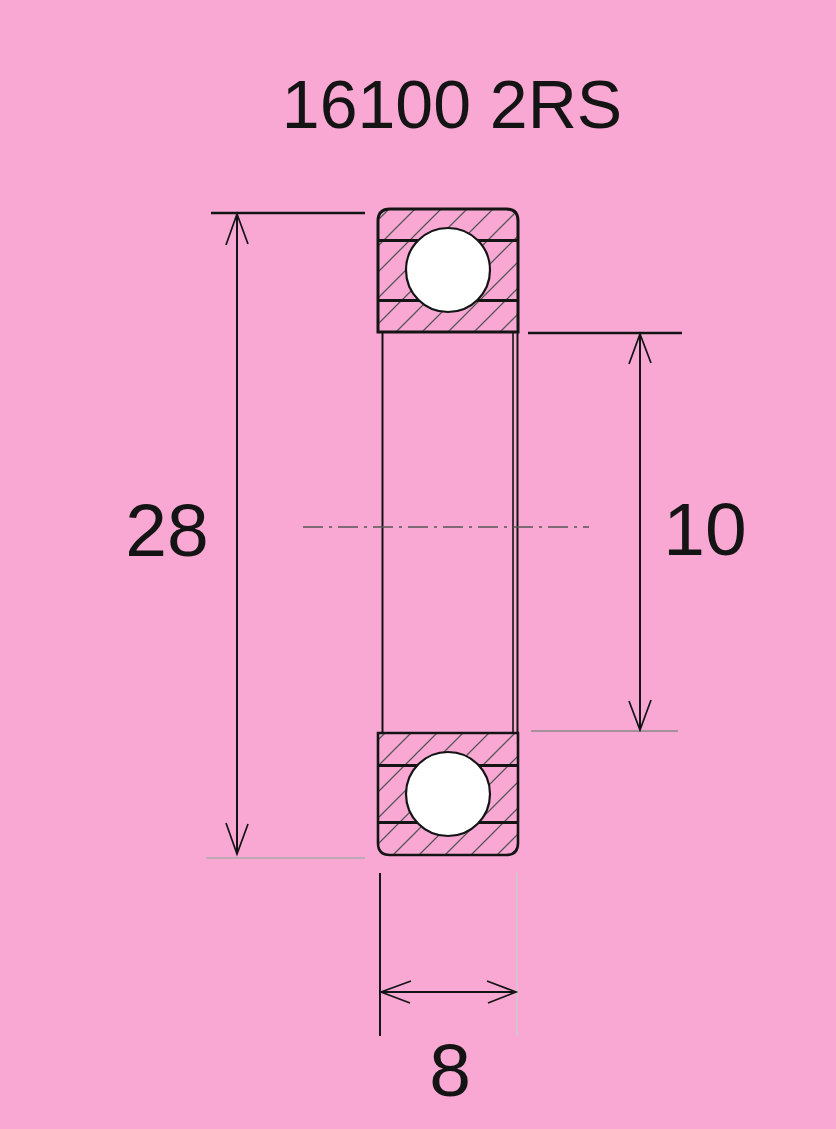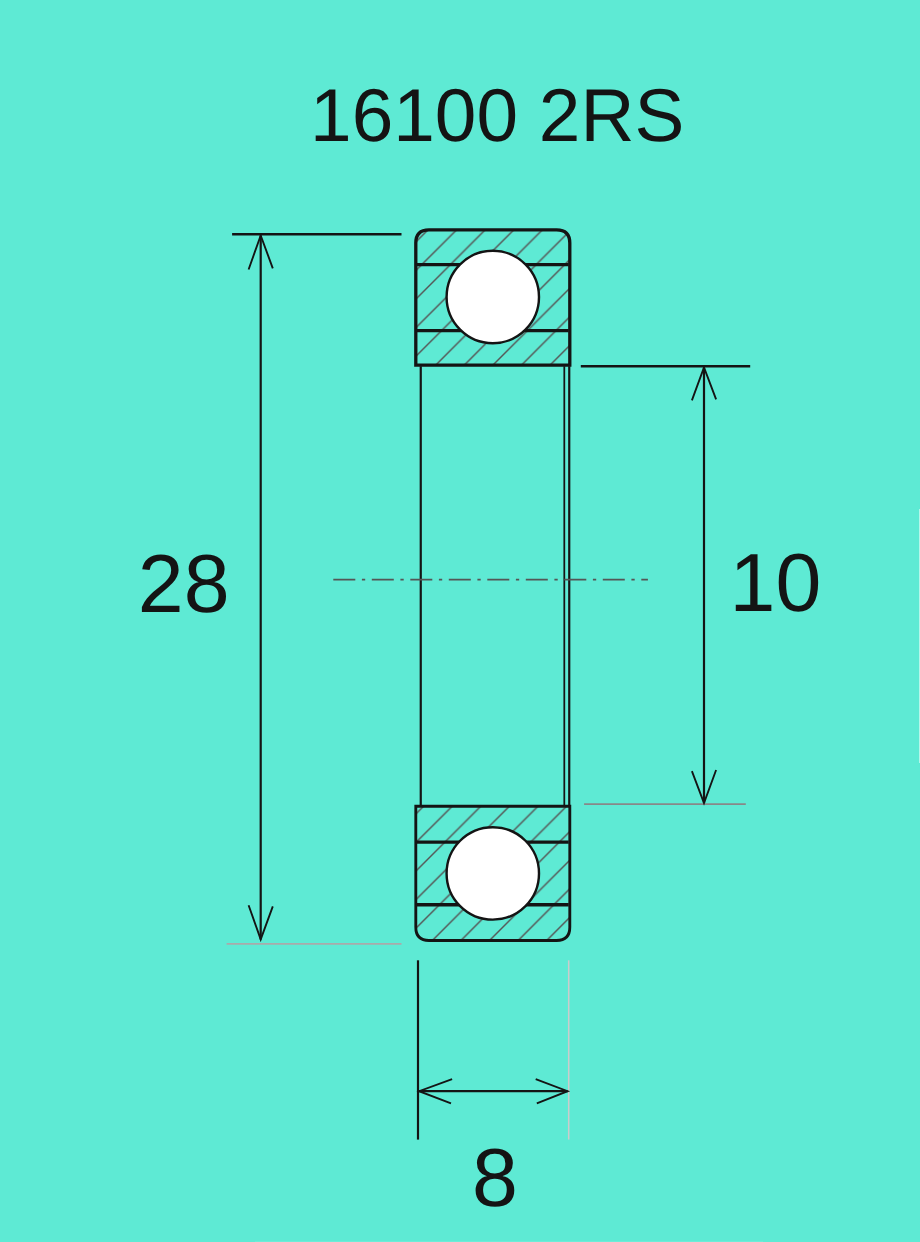--- a/index.html
+++ b/index.html
@@ -4,21 +4,21 @@
 <style>
   html, body {
     margin: 0;
     padding: 0;
     background: #ffffff;
   }
   .canvas {
     position: relative;
     width: 836px;
     height: 1129px;
-    background: #5eead4;
+    background: #f9a8d4;
     font-family: "Liberation Sans", sans-serif;
     overflow: hidden;
   }
   svg { display: block; }
   text {
     font-family: "Liberation Sans", sans-serif;
     fill: #141414;
   }
   .dim-label { font-size: 75px; }
   .title-label { font-size: 68px; }

